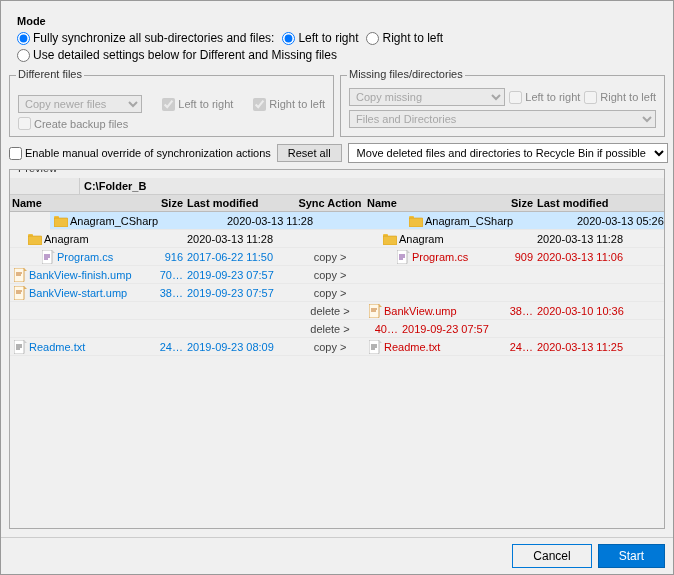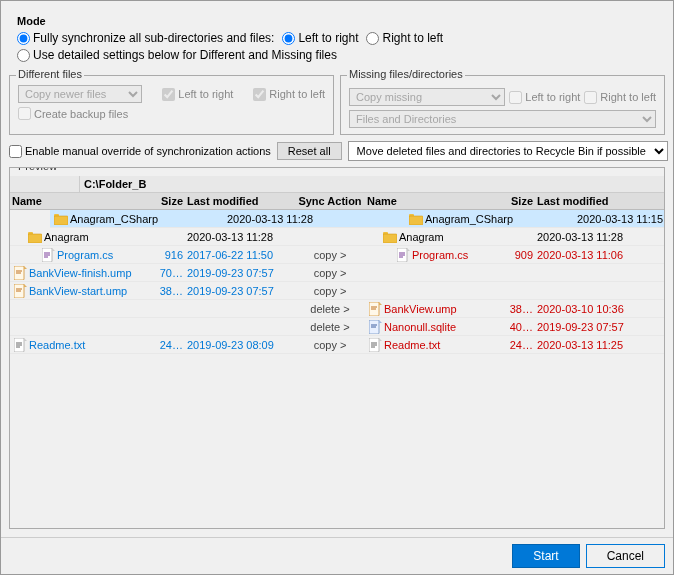--- a/index.html
+++ b/index.html
@@ -298,21 +298,21 @@
           <input type="radio" name="mode" style="">
           <span>Use detailed settings below for Different and Missing files</span>
         </label>
       </div>
     </div>
 
     <div class="two-col">
 
       <div class="group-box half">
         <span class="group-label">Different files</span>
-        <div class="dropdown-row" style="margin-top:5px;gap:20px;">
+        <div class="dropdown-row" style="margin-top:15px;gap:20px;">
           <select disabled="">
             <option>Copy newer files</option>
           </select>
           <label class="chk-label disabled">
             <input type="checkbox" checked="" disabled="" style="">
             <span>Left to right</span>
           </label>
           <label class="chk-label disabled">
             <input type="checkbox" checked="" disabled="" style="">
             <span>Right to left</span>
@@ -400,21 +400,21 @@
           <svg width="14" height="12" viewBox="0 0 14 12" style="vertical-align:middle;margin-right:2px;flex-shrink:0">
         <rect x="0" y="3" width="14" height="9" rx="1" fill="#f0c040"></rect>
         <rect x="0" y="3" width="6" height="3" rx="1" fill="#f0c040"></rect>
         <rect x="0" y="1" width="5" height="3" rx="1" fill="#f0c040"></rect>
         <rect x="0" y="3" width="14" height="9" rx="1" fill="none" stroke="#d09000" stroke-width="0.5"></rect>
       </svg>
           <span>Anagram_CSharp</span>
         </div>
       </div>
       <div class="col-size-b" style="color:#000; font-size:11px;"></div>
-      <div class="col-modified-b" style="font-size:11px; color:#000;">2020-03-13 11:15</div>
+      <div class="col-modified-b" style="font-size:11px; color:#000;">2020-03-13 05:26</div>
     </div>
             <div class="data-row">
       <div class="col-name" style="padding-left:18px;">
         <div class="cell-content" style="color:#000">
           <svg width="14" height="12" viewBox="0 0 14 12" style="vertical-align:middle;margin-right:2px;flex-shrink:0">
         <rect x="0" y="3" width="14" height="9" rx="1" fill="#f0c040"></rect>
         <rect x="0" y="3" width="6" height="3" rx="1" fill="#f0c040"></rect>
         <rect x="0" y="1" width="5" height="3" rx="1" fill="#f0c040"></rect>
         <rect x="0" y="3" width="14" height="9" rx="1" fill="none" stroke="#d09000" stroke-width="0.5"></rect>
       </svg>
@@ -544,31 +544,20 @@
             <div class="data-row">
       <div class="col-name" style="padding-left:4px;">
         <div class="cell-content" style="color:#000">
 
           <span></span>
         </div>
       </div>
       <div class="col-size" style="color:#000; font-size:11px;"></div>
       <div class="col-modified" style="font-size:11px; color:#000;"></div>
       <div class="col-sync" style="font-size:11px; color:#444;">delete &gt;</div>
-      <div class="col-name-b" style="padding-left:4px;">
-        <div class="cell-content" style="color:#cc0000">
-          <svg width="13" height="14" viewBox="0 0 13 14" style="vertical-align:middle;margin-right:2px;flex-shrink:0">
-        <rect x="0" y="0" width="10" height="14" rx="1" fill="#e8f0ff" stroke="#7090c0" stroke-width="0.8"></rect>
-        <polygon points="10,0 13,3 10,3" fill="#a0b8e0"></polygon>
-        <line x1="2" y1="5" x2="8" y2="5" stroke="#4060a0" stroke-width="1"></line>
-        <line x1="2" y1="7" x2="7" y2="7" stroke="#4060a0" stroke-width="1"></line>
-      </svg>
-          <span>Nanonull.sqlite</span>
-        </div>
-      </div>
       <div class="col-size-b" style="color:#cc0000; font-size:11px;">40…</div>
       <div class="col-modified-b" style="font-size:11px; color:#cc0000;">2019-09-23 07:57</div>
     </div>
             <div class="data-row">
       <div class="col-name" style="padding-left:4px;">
         <div class="cell-content" style="color:#0078d7">
           <svg width="13" height="14" viewBox="0 0 13 14" style="vertical-align:middle;margin-right:2px;flex-shrink:0">
         <rect x="0" y="0" width="10" height="14" rx="1" fill="#ffffff" stroke="#aaa" stroke-width="0.8"></rect>
         <polygon points="10,0 13,3 10,3" fill="#ccc"></polygon>
         <line x1="2" y1="5" x2="8" y2="5" stroke="#666" stroke-width="1"></line>
@@ -596,16 +585,16 @@
       <div class="col-size-b" style="color:#cc0000; font-size:11px;">24…</div>
       <div class="col-modified-b" style="font-size:11px; color:#cc0000;">2020-03-13 11:25</div>
     </div>
           </div>
       </div>
     </div>
 
   </div>
 
   <div class="bottom-bar">
+    <button class="action-btn">Cancel</button>
     <button class="action-btn primary">Start</button>
-    <button class="action-btn">Cancel</button>
   </div>
 </div>
 
 </body></html>

